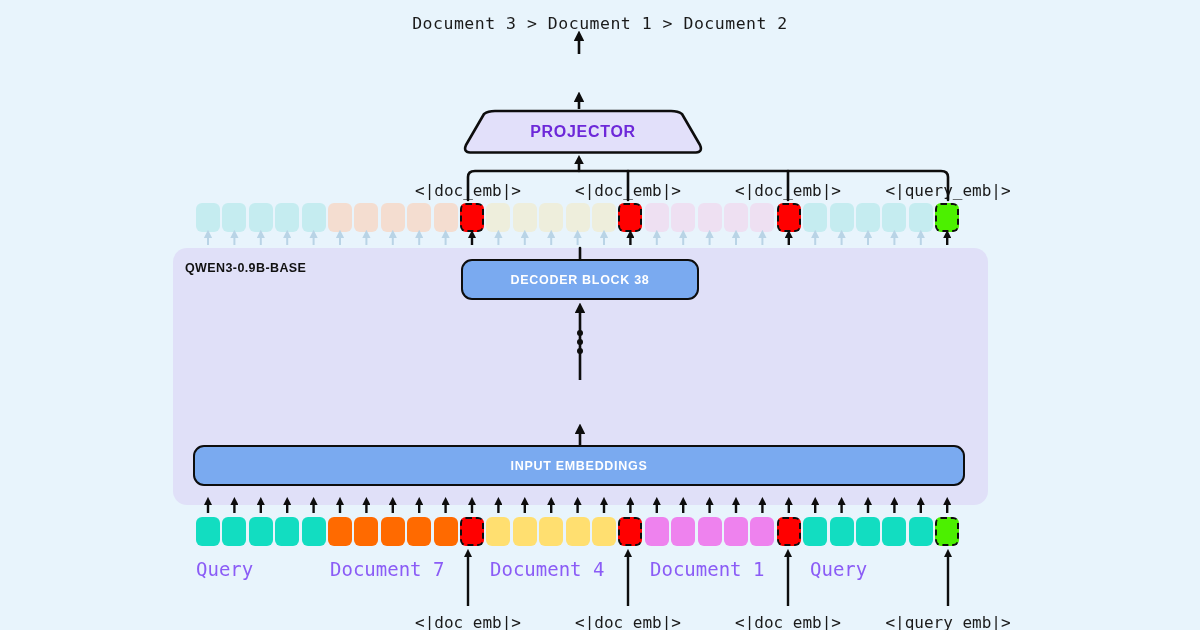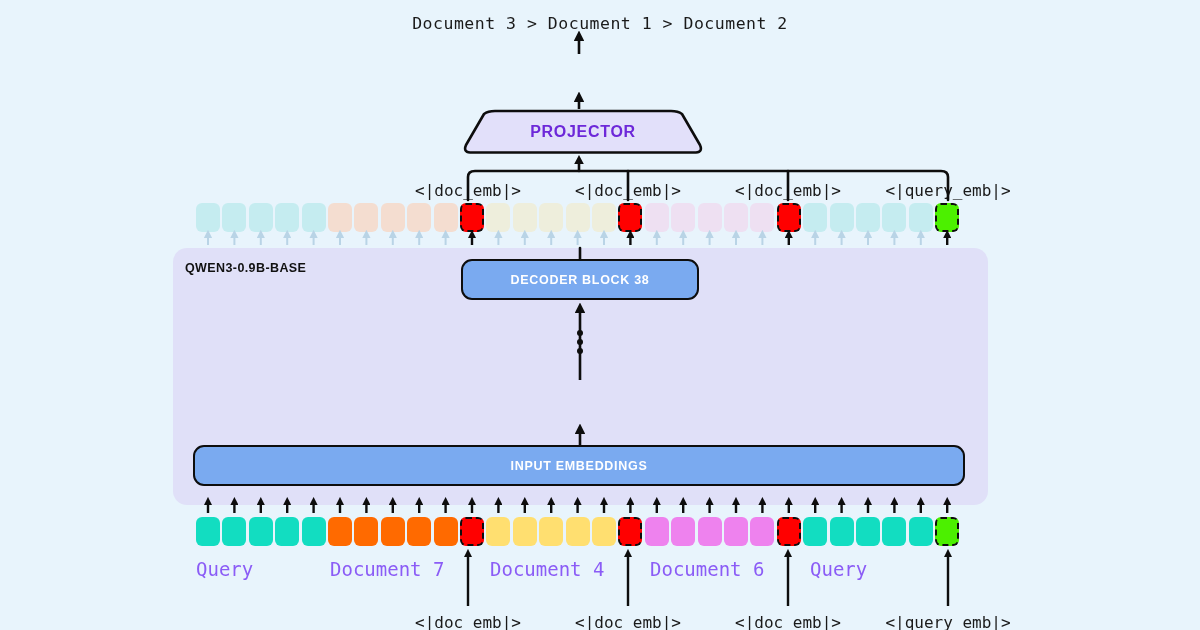--- a/index.html
+++ b/index.html
@@ -173,21 +173,21 @@
   <div id="labels-bottom">
       <div class="emb-label" style="left: 358px; top: 605px; width: 220px;">&lt;|doc_emb|&gt;</div>
       <div class="emb-label" style="left: 518px; top: 605px; width: 220px;">&lt;|doc_emb|&gt;</div>
       <div class="emb-label" style="left: 678px; top: 605px; width: 220px;">&lt;|doc_emb|&gt;</div>
       <div class="emb-label" style="left: 838px; top: 605px; width: 220px;">&lt;|query_emb|&gt;</div>
     </div>
   <div id="labels-seg">
       <div class="seg-label" style="left: 196px; top: 550px;">Query</div>
       <div class="seg-label" style="left: 330px; top: 550px;">Document 7</div>
       <div class="seg-label" style="left: 490px; top: 550px;">Document 4</div>
-      <div class="seg-label" style="left: 650px; top: 550px;">Document 6</div>
+      <div class="seg-label" style="left: 650px; top: 550px;">Document 1</div>
       <div class="seg-label" style="left: 810px; top: 550px;">Query</div>
     </div>
 
   <svg class="ov" id="overlay">
       <defs>
         <marker id="ah" viewBox="0 0 10 10" refX="5" refY="5" markerWidth="4.2" markerHeight="4.2" orient="auto-start-reverse">
           <path d="M 0 0 L 10 5 L 0 10 z" fill="#0d0d0d"></path>
         </marker>
         <marker id="ahf" viewBox="0 0 10 10" refX="5" refY="5" markerWidth="4.2" markerHeight="4.2" orient="auto-start-reverse">
           <path d="M 0 0 L 10 5 L 0 10 z" fill="#b9d4e6"></path>

